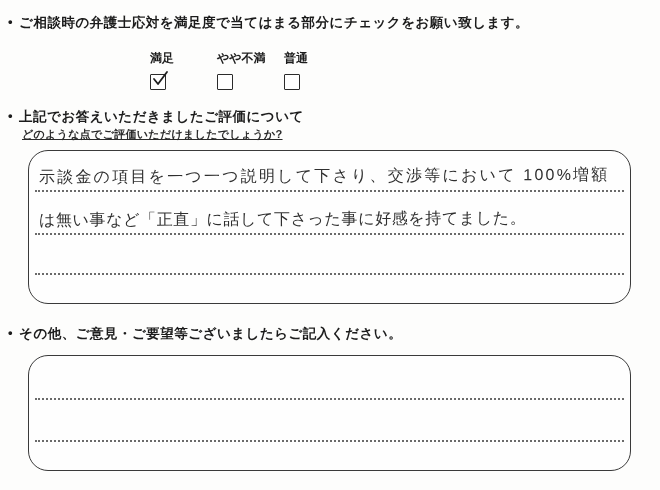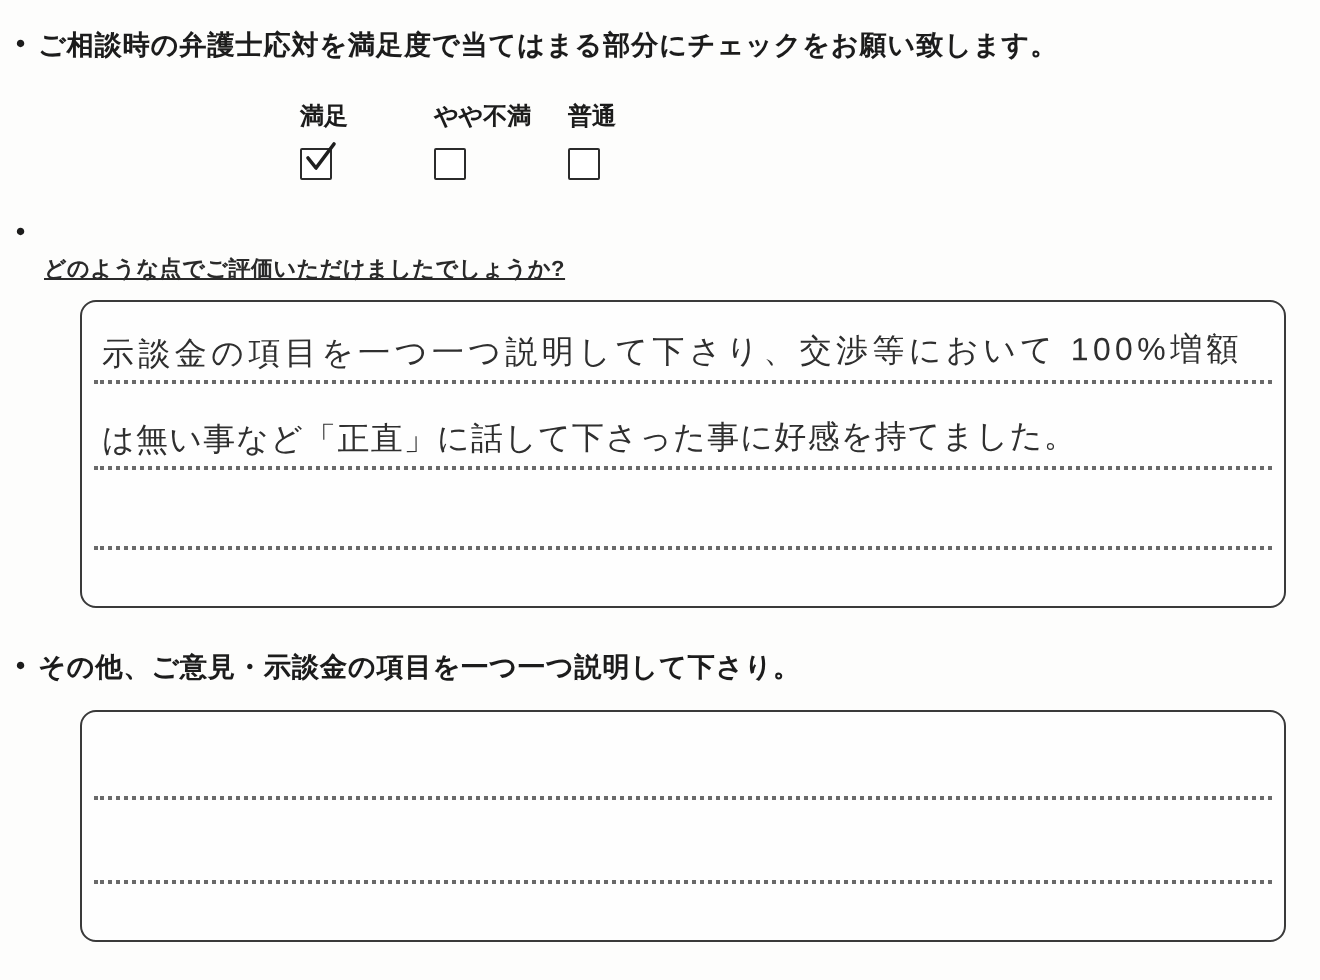--- a/index.html
+++ b/index.html
@@ -56,25 +56,25 @@
     border: 1.6px solid #2b2b2b;
     border-radius: 1px;
     background: #fff;
     position: relative;
   }
   .checkbox svg { display: none; position: absolute; left: 0px; top: -5px; overflow: visible; }
   .checkbox.checked svg { display: block; }
 
   
   .answer-box {
-    left: 40px;
+    left: 28px;
     width: 601px;
     background: #fefefe;
     border: 1.6px solid #3a3a3a;
-    border-radius: 8px;
+    border-radius: 20px;
     position: absolute;
   }
   .dotline {
     position: absolute;
     left: 6px; right: 6px;
     height: 0;
     border-bottom: 2px dotted #6a6a6a;
   }
   .handwriting {
     position: absolute;
@@ -113,32 +113,33 @@
   <div class="opt">
     <span class="opt-label">普通</span>
     <div class="checkbox">
       
     </div>
   </div>
 </div>
 
 <div class="abs heading" style="left:8px; top:108px; width:640px;">
   <span class="bullet">•</span>
+  <span>上記でお答えいただきましたご評価について</span>
 </div>
 <div class="abs subheading" style="left:22px; top:127px; width:620px;text-decoration:underline;">どのような点でご評価いただけましたでしょうか?</div>
 
 <div class="answer-box" style="top:150px; height:152px;">
   <div class="handwriting hw1" style="top:15px;">示談金の項目を一つ一つ説明して下さり、交渉等において 100%増額</div>
   <div class="dotline" style="top:39px;"></div>
   <div class="handwriting hw2" style="top:58px;">は無い事など「正直」に話して下さった事に好感を持てました。</div>
   <div class="dotline" style="top:82px;"></div>
   <div class="dotline" style="top:122px;"></div>
 </div>
 
 <div class="abs heading" style="left:8px; top:325px; width:640px;">
   <span class="bullet">•</span>
-  <span>その他、ご意見・示談金の項目を一つ一つ説明して下さり。</span>
+  <span>その他、ご意見・ご要望等ございましたらご記入ください。</span>
 </div>
 
 <div class="answer-box" style="top:355px; height:114px;">
   <div class="dotline" style="top:42px;"></div>
   <div class="dotline" style="top:84px;"></div>
 </div>
 
 </body></html>

